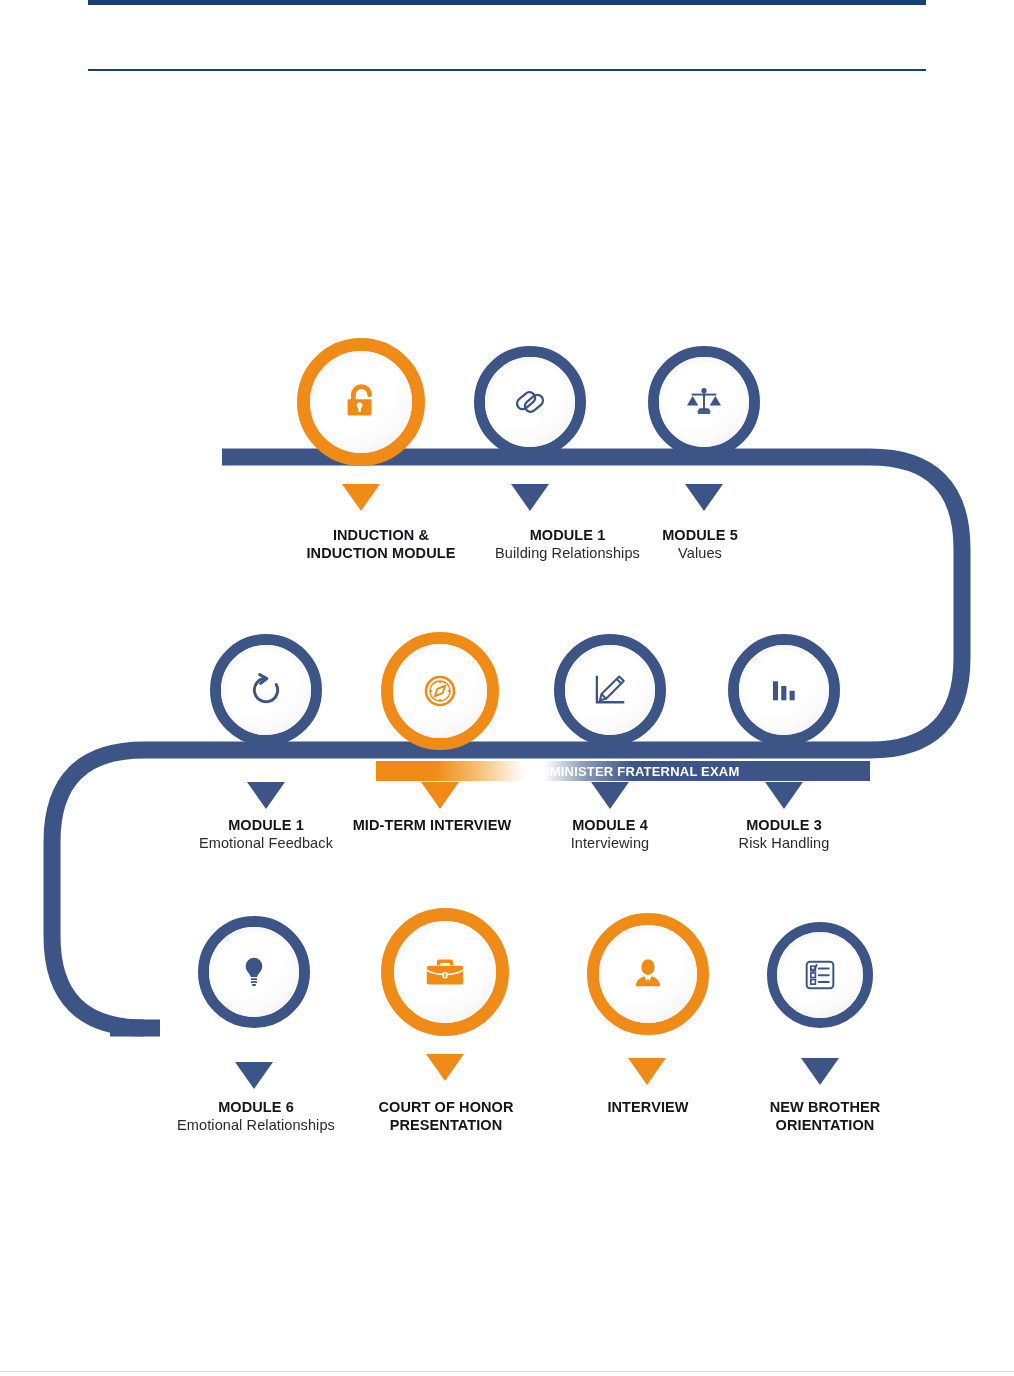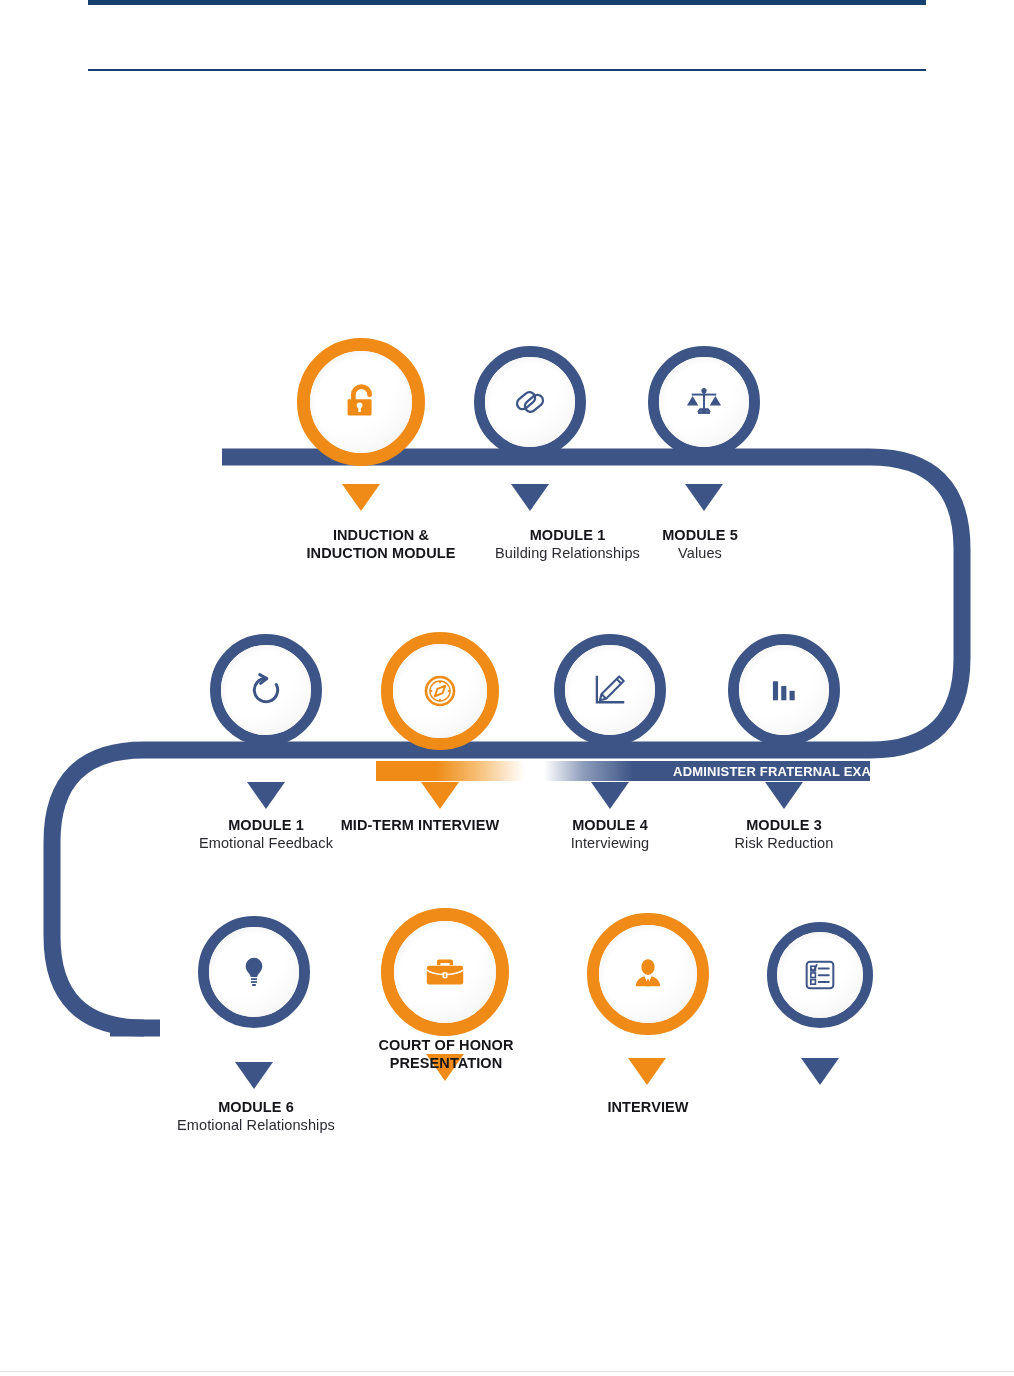--- a/index.html
+++ b/index.html
@@ -52,21 +52,21 @@
   
   #exam-banner {
     position: absolute;
     left: 376px; top: 761px;
     width: 494px; height: 20px;
     background: linear-gradient(to right,
         #ef8b16 0%, #ef8b16 12%, #f6bb6e 20%,
         #ffffff 30%, #ffffff 34%, #8d9cbb 42%, #3d5586 52%, #3d5586 100%);
     display: flex;
     align-items: center;
-    justify-content: flex-end;
+    justify-content: center;
   }
   #exam-banner .exam-banner-text {
     font-size: 13px;
     font-weight: 700;
     color: #ffffff;
     letter-spacing: 0.2px;
     white-space: nowrap;
     transform: translateX(12px);
   }
 
@@ -269,21 +269,21 @@
             <path d="M24 12.5 v2.6"></path>
               <path d="M24 32.9 v2.6"></path>
             <path d="M12.5 24 h2.6"></path>
               <path d="M32.9 24 h2.6"></path>
           </g>
         </svg>
       </div>
     </div>
   </div>
   <div class="node-arrow orange" style="left:421px; top:782px;"></div>
-  <div class="node-label" style="left:320px; top:817px; width:200px;">
+  <div class="node-label" style="left:332px; top:817px; width:200px;">
     <span class="label-title">MID-TERM INTERVIEW</span>
 
   </div>
 
   <div class="node" style="left:554px; top:634px; width:112px; height:112px;">
     <div class="node-ring blue" style="width:112px; height:112px;">
       <div class="node-inner">
         <svg class="node-icon" width="42" height="42" viewBox="0 0 48 48">
           <path d="M9 9 V38 H39" fill="none" stroke="#3d5586" stroke-width="2.6" stroke-linecap="square"></path>
           <g stroke="#3d5586" stroke-width="2.4" fill="none" stroke-linejoin="round">
@@ -310,21 +310,21 @@
             <rect x="20.5" y="19" width="6.5" height="18"></rect>
             <rect x="31" y="25" width="6.5" height="12"></rect>
           </g>
         </svg>
       </div>
     </div>
   </div>
   <div class="node-arrow blue" style="left:765px; top:782px;"></div>
   <div class="node-label" style="left:694px; top:817px; width:180px;">
     <span class="label-title">MODULE 3</span>
-    <span class="label-sub">Risk Reduction</span>
+    <span class="label-sub">Risk Handling</span>
   </div>
 
   <div class="node" style="left:198px; top:916px; width:112px; height:112px;">
     <div class="node-ring blue" style="width:112px; height:112px;">
       <div class="node-inner">
         <svg class="node-icon" width="40" height="40" viewBox="0 0 48 48">
           <g fill="#3d5586">
             <path d="M24 7 a10 10 0 0 1 10 10 c0 6 -5.4 8.6 -6.2 13 h-7.6 C19.4 25.6 14 23 14 17 A10 10 0 0 1 24 7 z"></path>
             <rect x="20.4" y="31.5" width="7.2" height="2.1"></rect>
             <rect x="20.4" y="35" width="7.2" height="2.1"></rect>
@@ -349,21 +349,21 @@
             <rect x="5" y="17.5" width="38" height="19.5" rx="2.4"></rect>
           </g>
           <path d="M5 22 c8 6 30 6 38 0" fill="none" stroke="#ffffff" stroke-width="1.6"></path>
           <rect x="21.4" y="24.2" width="5.2" height="6.4" rx="1" fill="#ffffff"></rect>
           <rect x="23.2" y="25.6" width="1.6" height="3.6" fill="#ef8b16"></rect>
         </svg>
       </div>
     </div>
   </div>
   <div class="node-arrow orange" style="left:426px; top:1054px;"></div>
-  <div class="node-label" style="left:346px; top:1037px; width:200px;">
+  <div class="node-label" style="left:346px; top:1099px; width:200px;">
     <span class="label-title">COURT OF HONOR</span>
     <span class="label-title">PRESENTATION</span>
 
   </div>
 
   <div class="node" style="left:587px; top:913px; width:122px; height:122px;">
     <div class="node-ring orange" style="width:122px; height:122px; border-width:12px;">
       <div class="node-inner">
         <svg class="node-icon" width="42" height="42" viewBox="0 0 48 48">
           <g fill="#ef8b16">
@@ -396,14 +396,19 @@
           <g stroke="#3d5586" stroke-width="2.4" stroke-linecap="round">
             <path d="M22.5 16.3 h12"></path>
             <path d="M22.5 24.3 h12"></path>
             <path d="M22.5 32.3 h12"></path>
           </g>
         </svg>
       </div>
     </div>
   </div>
   <div class="node-arrow blue" style="left:801px; top:1058px;"></div>
+  <div class="node-label" style="left:730px; top:1099px; width:190px;">
+    <span class="label-title">NEW BROTHER</span>
+    <span class="label-title">ORIENTATION</span>
+
+  </div>
 
 </div>
 
 </body></html>

